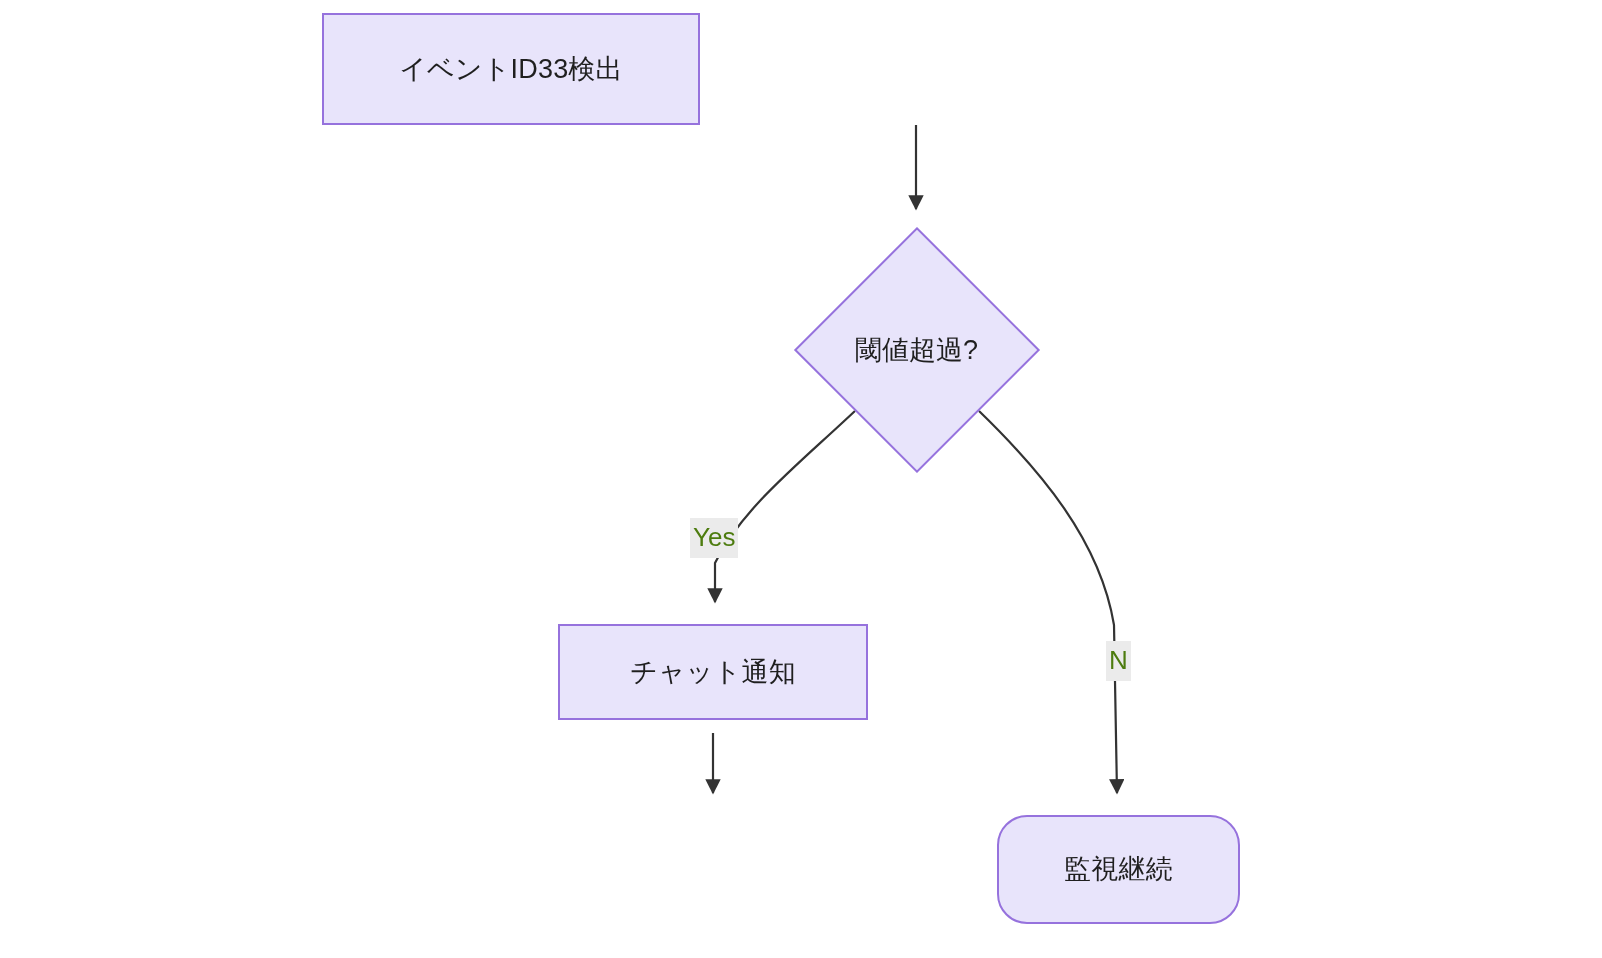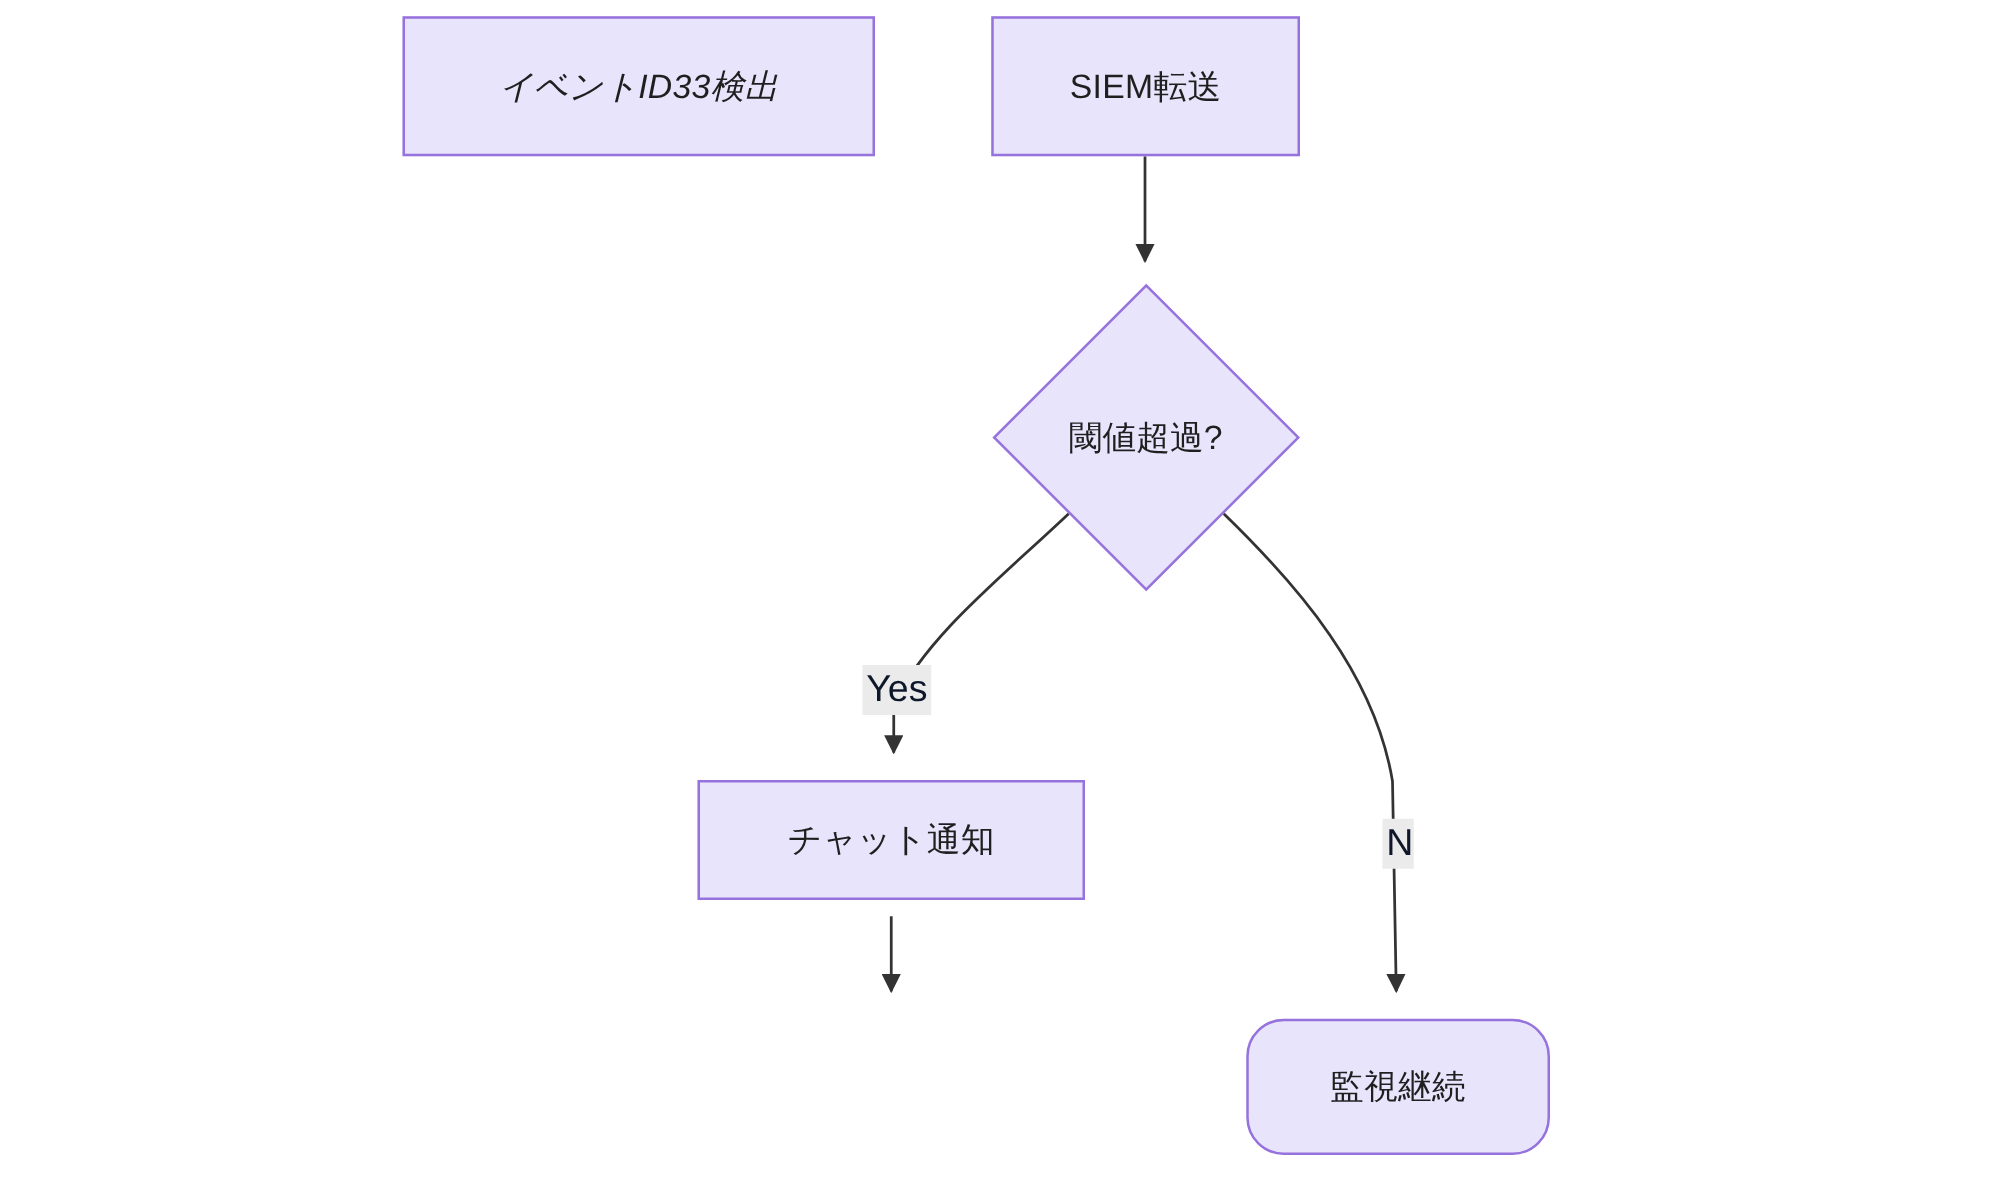--- a/index.html
+++ b/index.html
@@ -69,28 +69,27 @@
   .node-diamond .node-label {
     position: relative;
     z-index: 3;
     font-size: 27px;
     color: #1f1f1f;
     white-space: nowrap;
   }
   .edge-label {
     position: absolute;
     background: #ebebeb;
-    color: #0f172a;
-    font-size: 30px;
+    color: #4d7c0f;
+    font-size: 26px;
     line-height: 1.35;
     padding: 1px 3px;
     box-sizing: border-box;
     z-index: 3;
     white-space: nowrap;
-    margin-top: 14px;
   }
   .edge-label.clipped {
     overflow: hidden;
     padding-left: 3px;
     padding-right: 0;
   }
 </style>
 </head>
 <body>
 
@@ -105,27 +104,24 @@
 
     <path d="M 916,125 L 916,209" fill="none" stroke="#333333" stroke-width="2.2" marker-end="url(#arrowhead)"></path>
 
     <path d="M 856,410 C 800,463 742,508 715,563 L 715,602" fill="none" stroke="#333333" stroke-width="2.2" marker-end="url(#arrowhead)"></path>
 
     <path d="M 978,410 C 1040,470 1100,540 1114,625 L 1117,793" fill="none" stroke="#333333" stroke-width="2.2" marker-end="url(#arrowhead)"></path>
 
     <path d="M 713,733 L 713,793" fill="none" stroke="#333333" stroke-width="2.2" marker-end="url(#arrowhead)"></path>
   </svg>
 
-  <div class="node" style="left:322px; top:13px; width:378px; height:112px;font-style:italic;">
+  <div class="node" style="left:322px; top:13px; width:378px; height:112px;">
     <span class="node-label">イベントID33検出</span>
   </div>
 
-  <div class="node" style="left:793px; top:13px; width:247px; height:112px;">
-    <span class="node-label">SIEM転送</span>
-  </div>
 
   <div class="node-diamond" style="left:793px; top:227px; width:247px; height:246px;">
     <span class="diamond-shape"></span>
     <span class="node-label">閾値超過?</span>
   </div>
 
   <div class="node" style="left:558px; top:624px; width:310px; height:96px;">
     <span class="node-label">チャット通知</span>
   </div>
 

